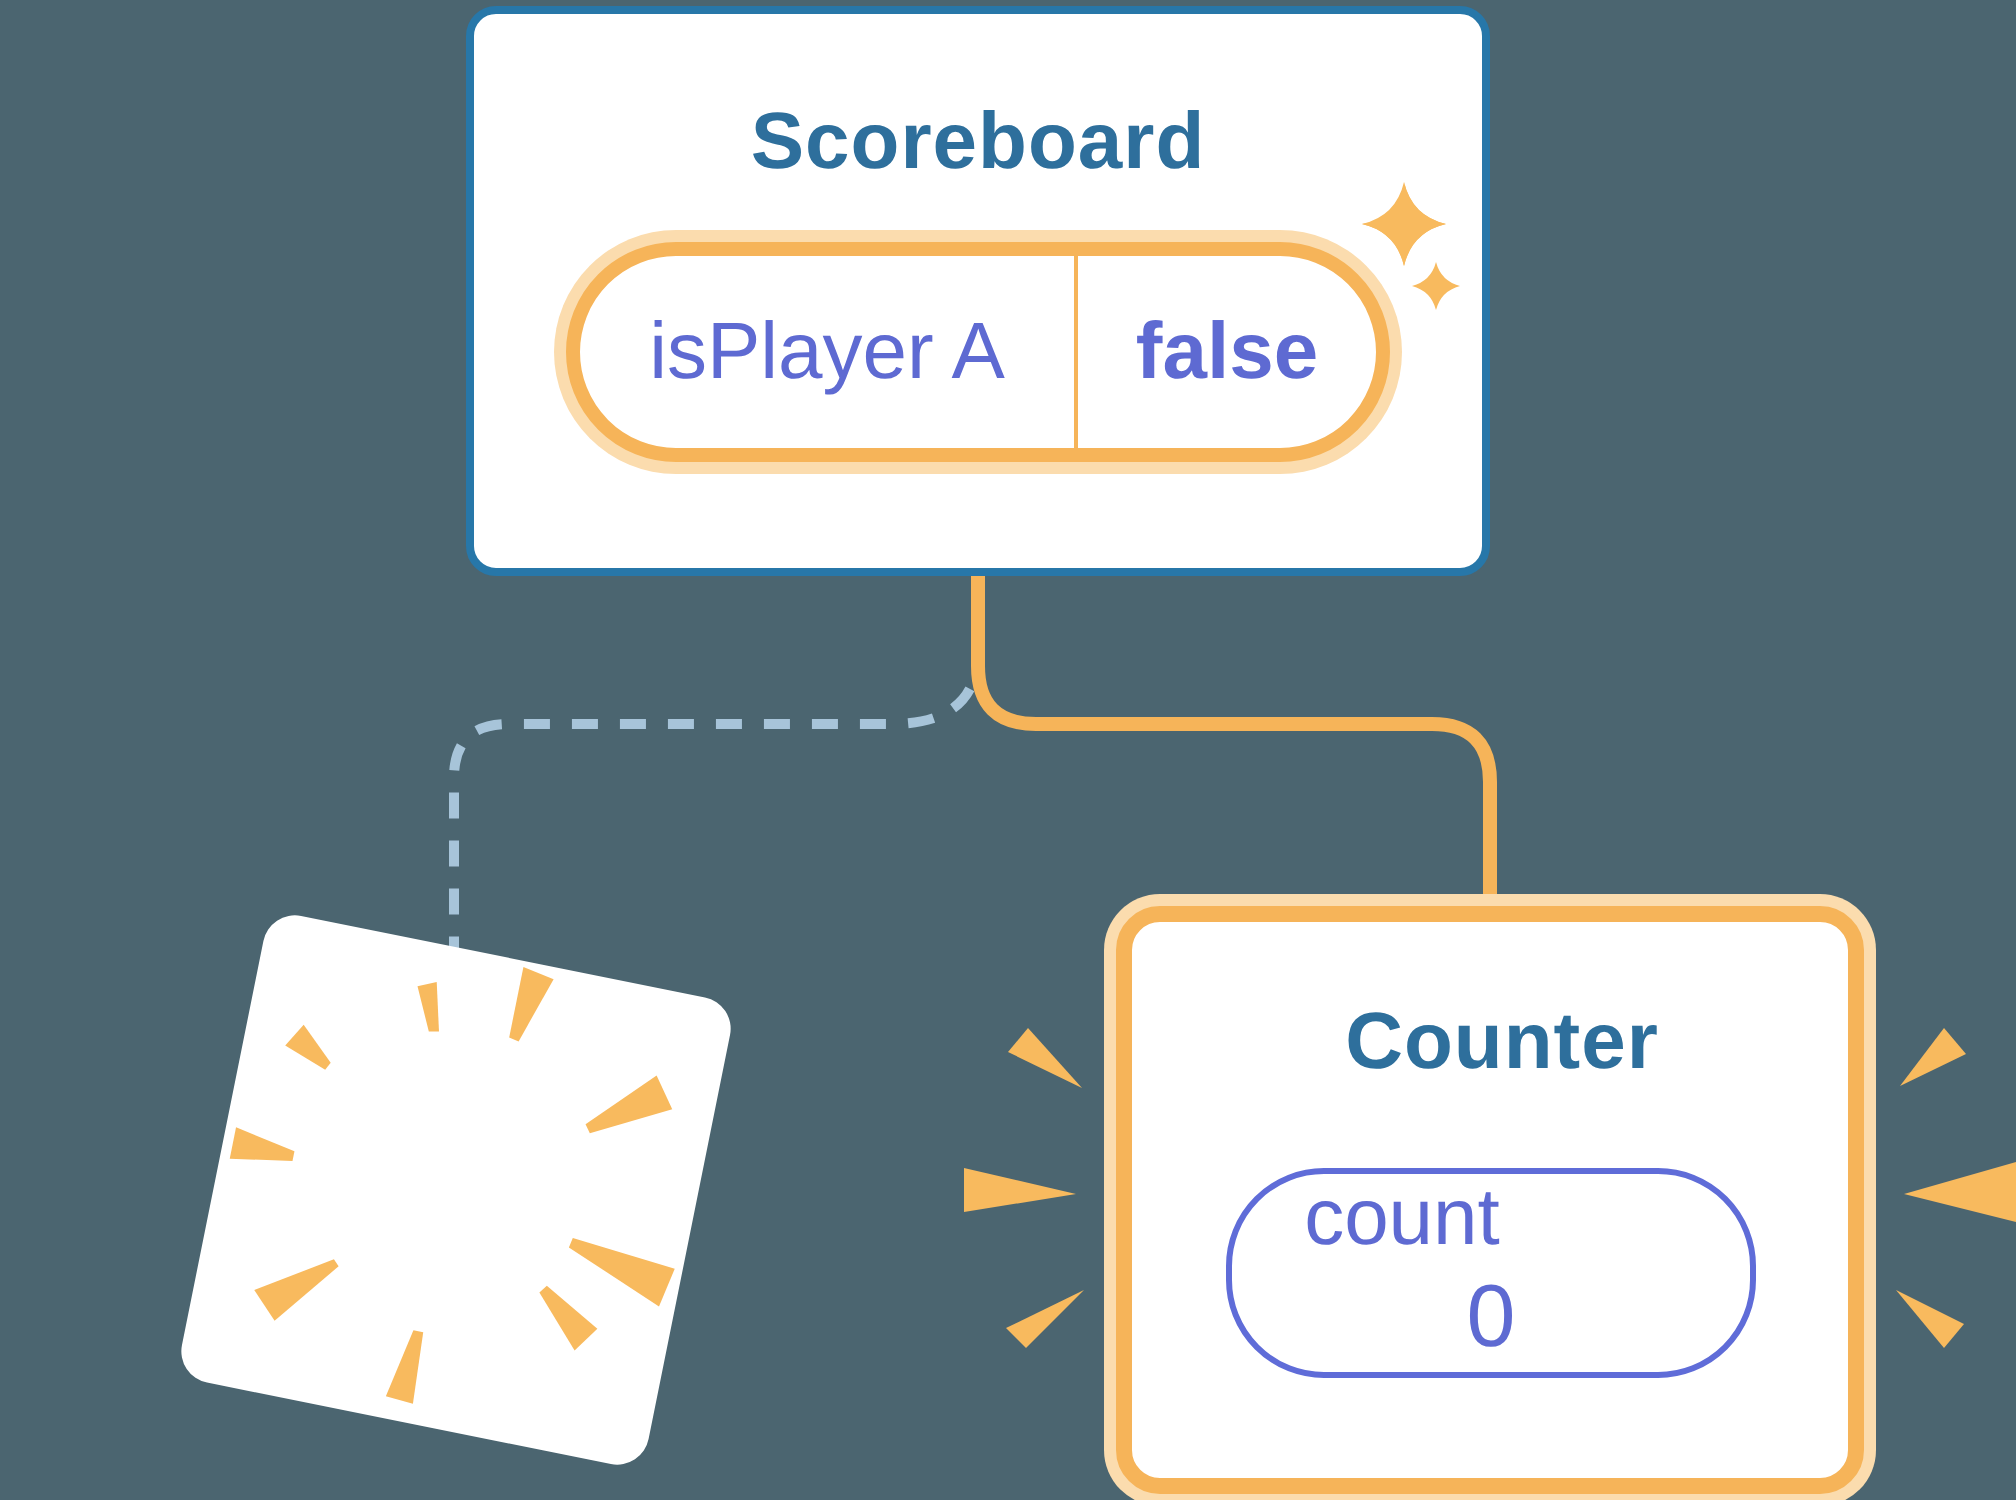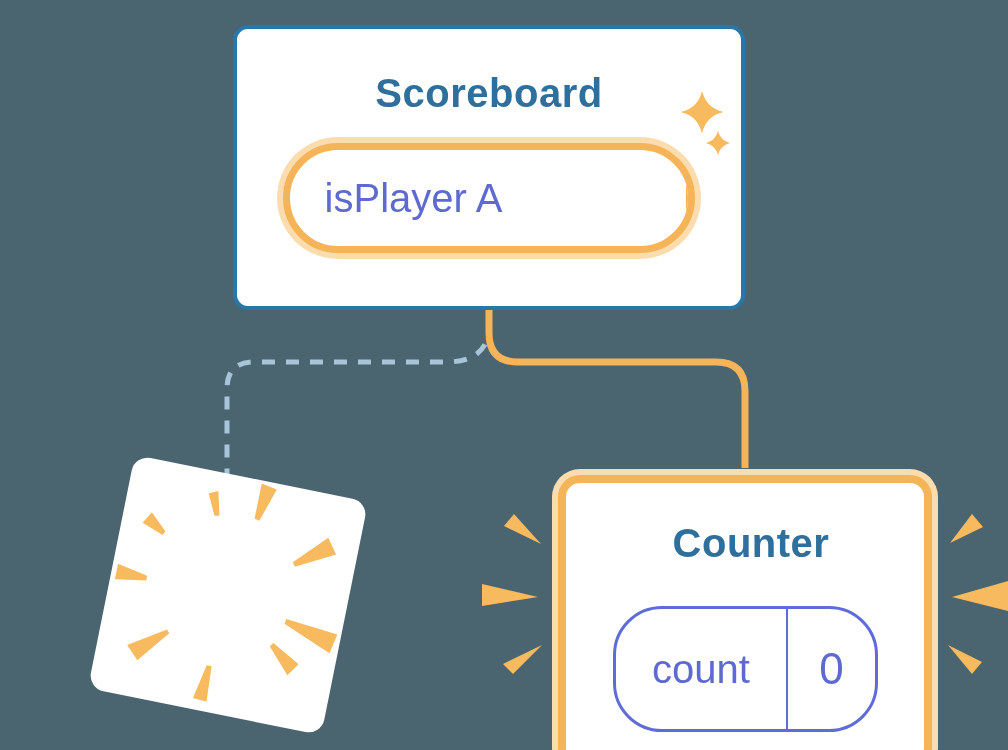--- a/index.html
+++ b/index.html
@@ -43,21 +43,20 @@
     fill:none;
     stroke:var(--accent-orange);
     stroke-width:7;
   }
   .spike{fill:var(--spike-orange);}
   .sparkle{fill:var(--spike-orange);}
 
   .card{
     position:absolute;
     background:var(--card-background);
-    margin-top:22px;
   }
   .card-title{
     position:absolute;
     left:0;right:0;
     text-align:center;
     font-size:40px;
     font-weight:600;
     color:var(--title-text);
     letter-spacing:0.5px;
   }
@@ -71,21 +70,20 @@
   }
   .scoreboard-card .card-title{top:42px;}
 
   
   .pill{
     position:absolute;
     display:flex;
     align-items:stretch;
     background:var(--card-background);
     overflow:hidden;
-    justify-content:space-between;
   }
   .pill-section{
     display:flex;
     align-items:center;
     justify-content:center;
     font-size:40px;
     color:var(--state-purple);
   }
   .orange-pill{
     left:46px;top:114px;
@@ -104,23 +102,24 @@
   .counter-card{
     left:558px;top:453px;
     width:374px;height:294px;
     border:8px solid var(--accent-orange);
     border-radius:22px;
     box-shadow:0 0 0 6px var(--accent-orange-glow);
   }
   .counter-card .card-title{top:38px;padding-left:12px;}
   .purple-pill{
     left:47px;top:123px;
-    width:265px;height:126px;
+    width:265px;height:105px;
     border:3px solid var(--pill-purple-border);
     border-radius:49px;
+    flex-direction:column;
   }
   .purple-pill .pill-label{width:170px;}
   .purple-pill .pill-divider{
     width:2px;background:var(--pill-purple-border);
   }
   .purple-pill .pill-value{flex:1;font-size:44px;}
 
   
   .tilted-card{
     position:absolute;
@@ -154,20 +153,21 @@
       <polygon class="spike" points="36,116 36,121 5,126 5,110"></polygon>
       <polygon class="spike" points="45,69 43,73 21,65 28,53"></polygon>
     </svg>
   </div>
 
   <div class="card scoreboard-card">
     <div class="card-title">Scoreboard</div>
     <div class="pill orange-pill">
       <div class="pill-section pill-label">isPlayer A</div>
       <div class="pill-divider"></div>
+      <div class="pill-section pill-value">false</div>
     </div>
   </div>
 
   <svg class="layer" viewBox="0 0 1008 750" aria-hidden="true">
     <path class="sparkle" d="M702 91 Q706 108 723 112 Q706 116 702 133 Q698 116 681 112 Q706 108 702 91 Z"></path>
     <path class="sparkle" d="M702 91 Q706 108 723 112 Q706 116 702 133 Q698 116 681 112 Q698 108 702 91 Z"></path>
     <path class="sparkle" d="M718 131 Q720.5 140.5 730 143 Q720.5 145.5 718 155 Q715.5 145.5 706 143 Q715.5 140.5 718 131 Z"></path>
   </svg>
 
   <div class="card counter-card">

